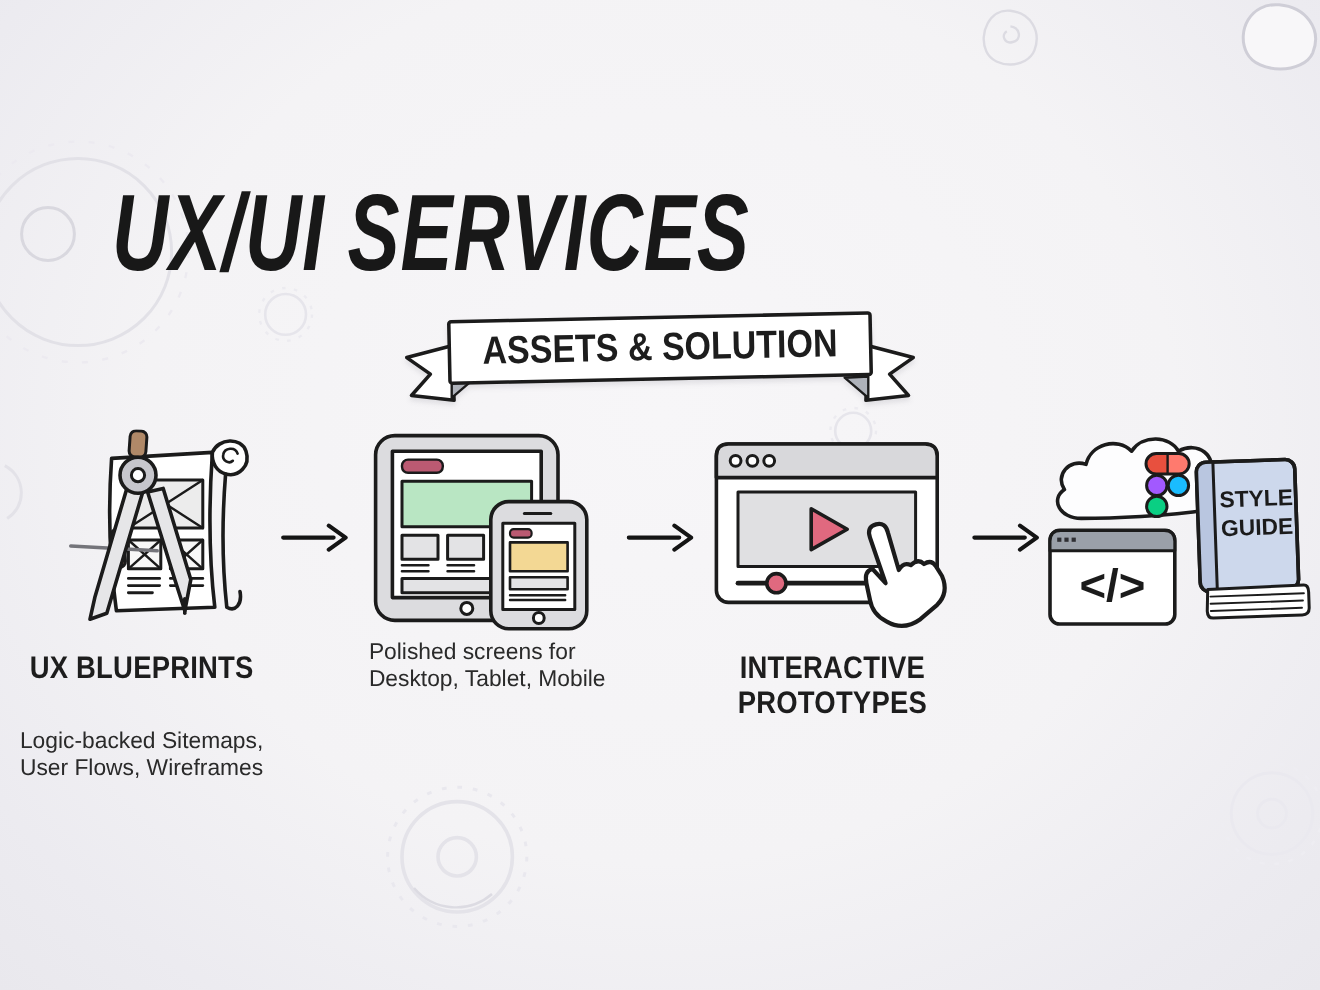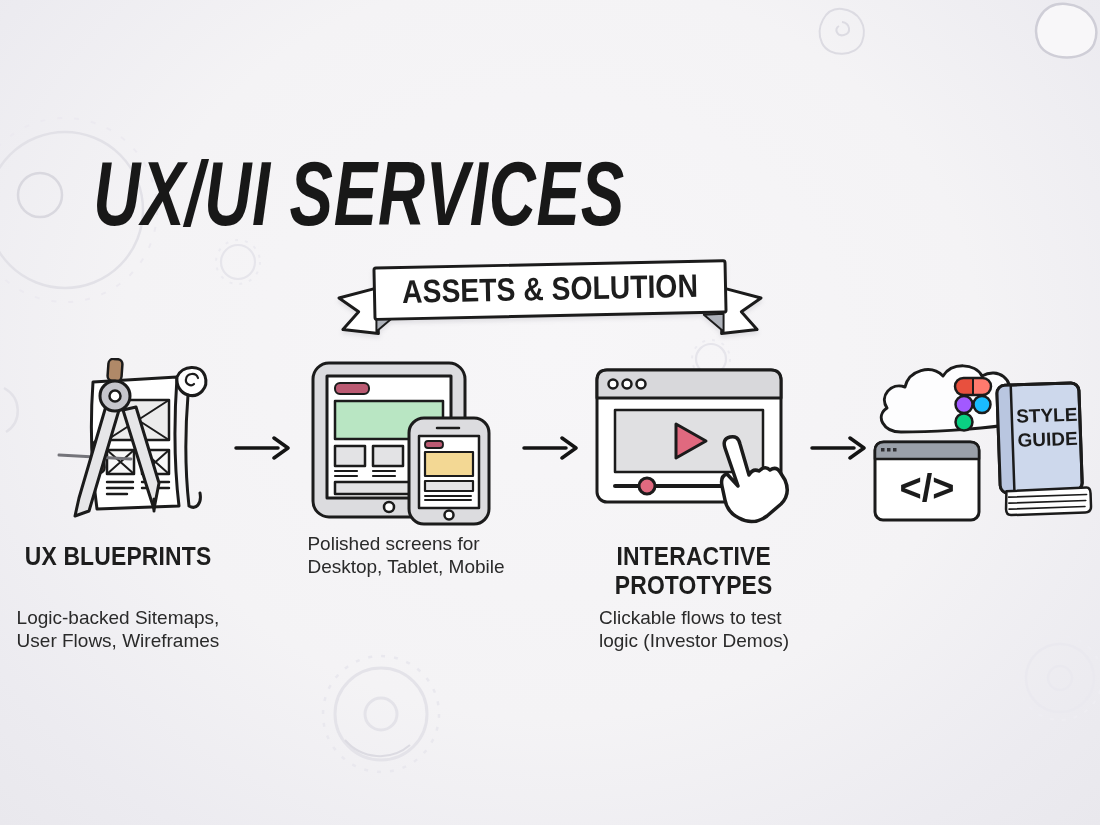--- a/index.html
+++ b/index.html
@@ -187,22 +187,20 @@
         </g>
         <path d="M159,128 L146,90 Q143,81 151,79 Q159,77 161,86 L170,117
              Q174,110 180,113 Q186,107 191,112 Q197,108 201,114
              L206,122 Q212,136 202,146 L188,158 Q174,168 160,160
              Q148,154 146,142 L143,128 Q141,118 148,116 Z" fill="#ffffff" stroke="#1b1b1b" stroke-width="3.5"></path>
       </svg>
       <div class="step-title">
         <span class="squish2">INTERACTIVE
 PROTOTYPES</span>
       </div>
-      <div class="step-desc">Clickable flows to test
-logic (Investor Demos)</div>
     </div>
 
     <svg class="arrow" width="56" height="28" viewBox="0 0 56 28" fill="none">
       <path d="M2,14 L44,14 M40,4 L54,14 L40,24" stroke="#141414" stroke-width="3.5" stroke-linecap="round" stroke-linejoin="round"></path>
     </svg>
 
     <div class="step">
       <svg class="step-icon" width="230" height="170" viewBox="0 0 230 170" fill="none" stroke-linecap="round" stroke-linejoin="round">
         <g>
           <path d="M34,74 C16,74 8,58 20,50 C12,38 24,24 38,29 C42,12 64,6 76,18 C85,4 108,5 115,18 C131,9 148,22 141,38 C154,43 152,62 139,67 C106,72 60,74 34,74 Z" fill="#fdfdfe" stroke="#1b1b1b" stroke-width="3"></path>

